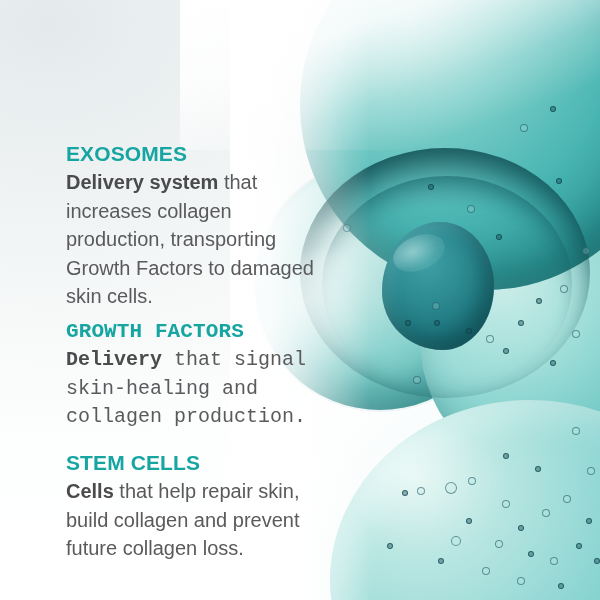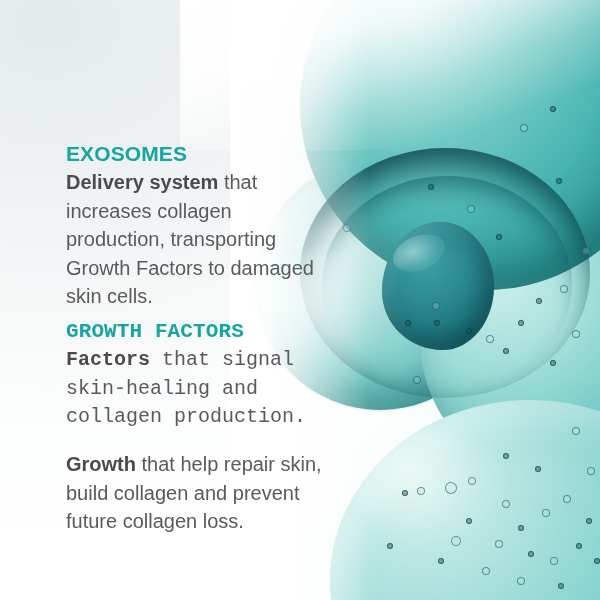--- a/index.html
+++ b/index.html
@@ -337,21 +337,22 @@
   <div class="content">
 
 
     <div class="section sec-1">
       <h2 class="sec-head">EXOSOMES</h2>
       <p class="sec-body"><b>Delivery system</b><span> that increases collagen production, transporting Growth Factors to damaged skin cells.</span></p>
     </div>
 
     <div class="section sec-2">
       <h2 class="sec-head">GROWTH FACTORS</h2>
-      <p class="sec-body"><b>Factors</b><span> that signal skin-healing and collagen production.</span></p>
+      <p class="sec-body"><b>Delivery</b><span> that signal skin-healing and collagen production.</span></p>
     </div>
 
     <div class="section sec-3">
-      <p class="sec-body"><b>Growth</b><span> that help repair skin, build collagen and prevent future collagen loss.</span></p>
+      <h2 class="sec-head">STEM CELLS</h2>
+      <p class="sec-body"><b>Cells</b><span> that help repair skin, build collagen and prevent future collagen loss.</span></p>
     </div>
 
   </div>
 </div>
 
 </body></html>

